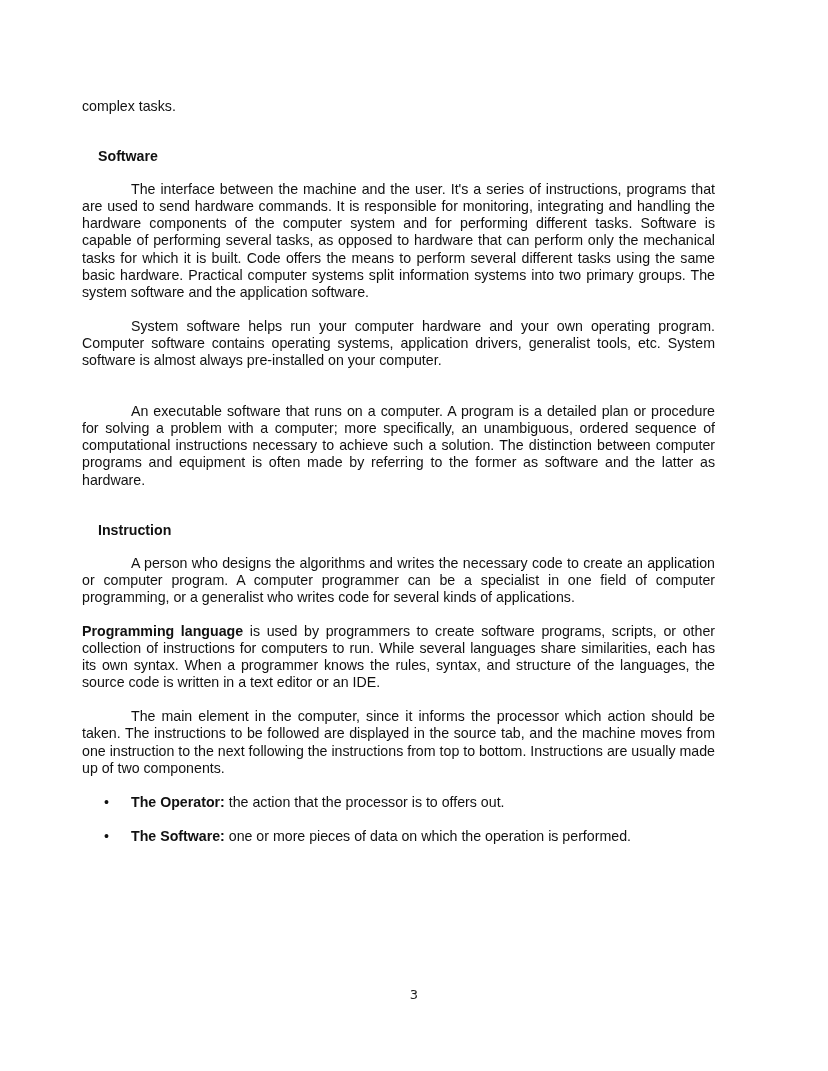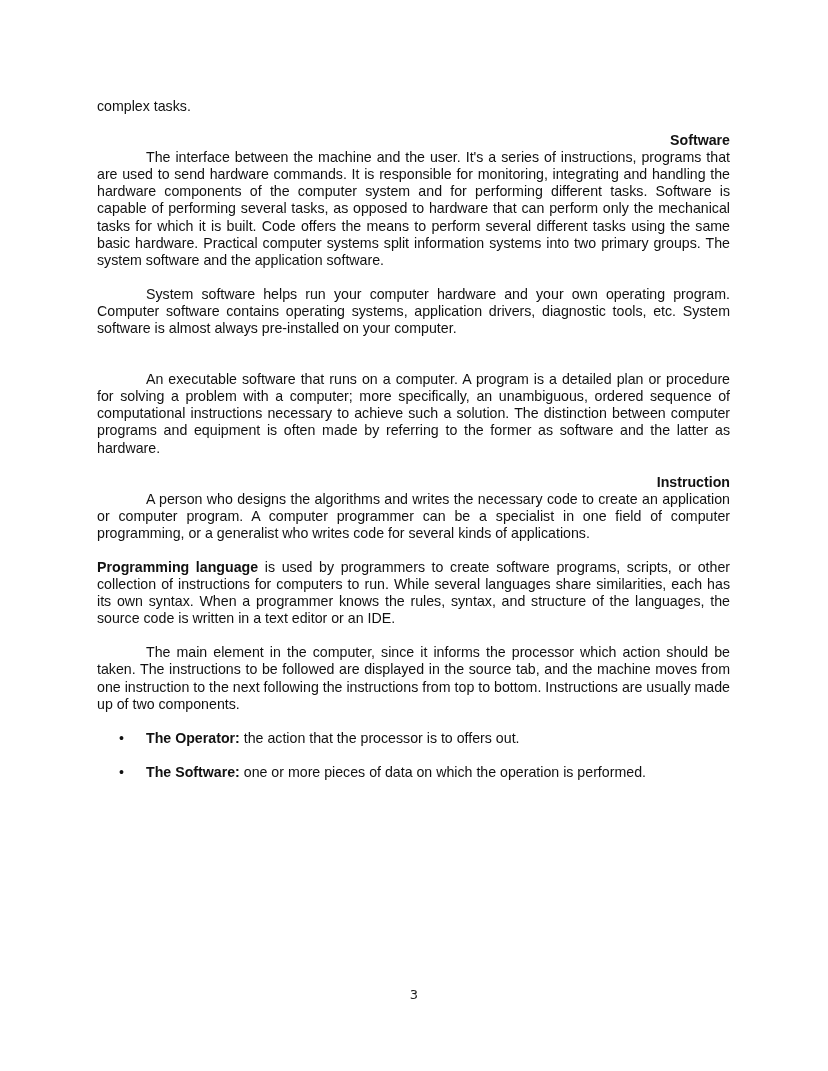--- a/index.html
+++ b/index.html
@@ -10,37 +10,36 @@
     body {
       width: 828px;
       height: 1071px;
       position: relative;
       overflow: hidden;
       font-family: "Liberation Sans", sans-serif;
       color: #111111;
     }
     .page {
       position: absolute;
-      left: 97px;
+      left: 82px;
       top: 98px;
       width: 633px;
       font-size: 14.2px;
       line-height: 17.1px;
     }
     .para {
       margin: 0;
       text-align: justify;
     }
     .indent {
       text-indent: 49px;
     }
     .heading {
       font-weight: bold;
-      margin: 0;
-      text-align: right;
+      margin: 16px;
     }
     .gap { height: 17px; }
     .b { font-weight: bold; text-align: right; }
     .bullets {
       list-style: none;
       margin: 0;
       padding: 0;
     }
     .bullets li {
       position: relative;
@@ -66,21 +65,21 @@
 </head>
 <body>
 
 <div class="page">
   <p class="para">complex tasks.</p>
   <div class="gap"></div>
 
   <p class="heading">Software</p>
   <p class="para indent">The interface between the machine and the user. It's a series of instructions, programs that are used to send hardware commands. It is responsible for monitoring, integrating and handling the hardware components of the computer system and for performing different tasks. Software is capable of performing several tasks, as opposed to hardware that can perform only the mechanical tasks for which it is built. Code offers the means to perform several different tasks using the same basic hardware. Practical computer systems split information systems into two primary groups. The system software and the application software.</p>
   <div class="gap"></div>
-  <p class="para indent">System software helps run your computer hardware and your own operating program. Computer software contains operating systems, application drivers, diagnostic tools, etc. System software is almost always pre-installed on your computer.</p>
+  <p class="para indent">System software helps run your computer hardware and your own operating program. Computer software contains operating systems, application drivers, generalist tools, etc. System software is almost always pre-installed on your computer.</p>
   <div class="gap"></div>
   <div class="gap"></div>
 
   <p class="para indent">An executable software that runs on a computer. A program is a detailed plan or procedure for solving a problem with a computer; more specifically, an unambiguous, ordered sequence of computational instructions necessary to achieve such a solution. The distinction between computer programs and equipment is often made by referring to the former as software and the latter as hardware.</p>
   <div class="gap"></div>
 
   <p class="heading">Instruction</p>
   <p class="para indent">A person who designs the algorithms and writes the necessary code to create an application or computer program. A computer programmer can be a specialist in one field of computer programming, or a generalist who writes code for several kinds of applications.</p>
   <div class="gap"></div>
 

